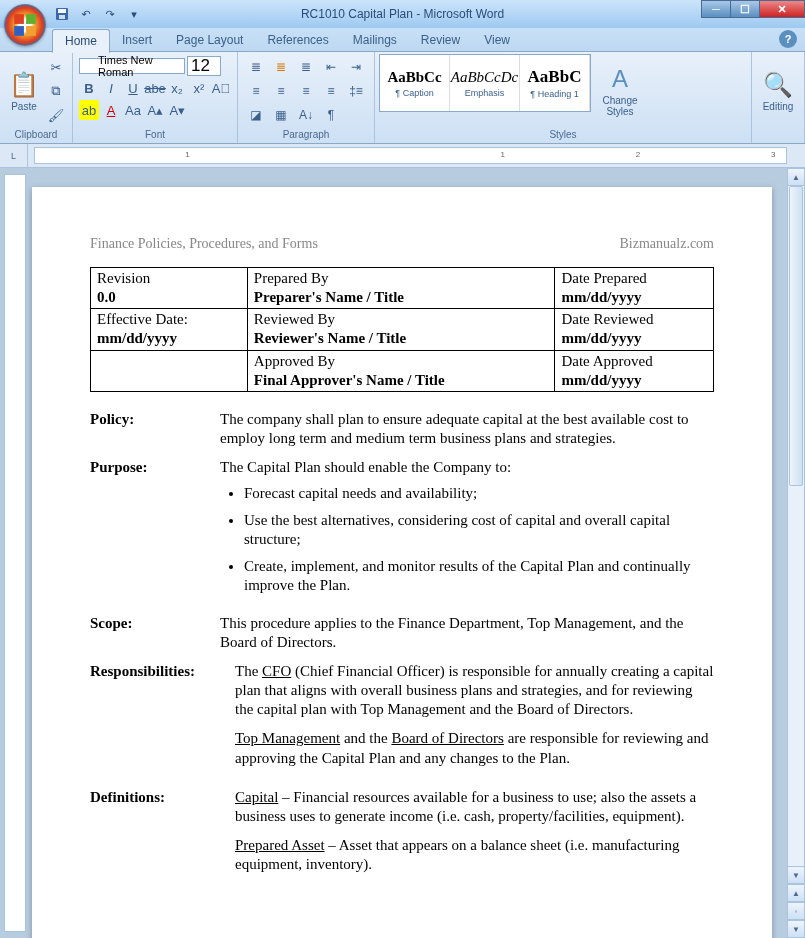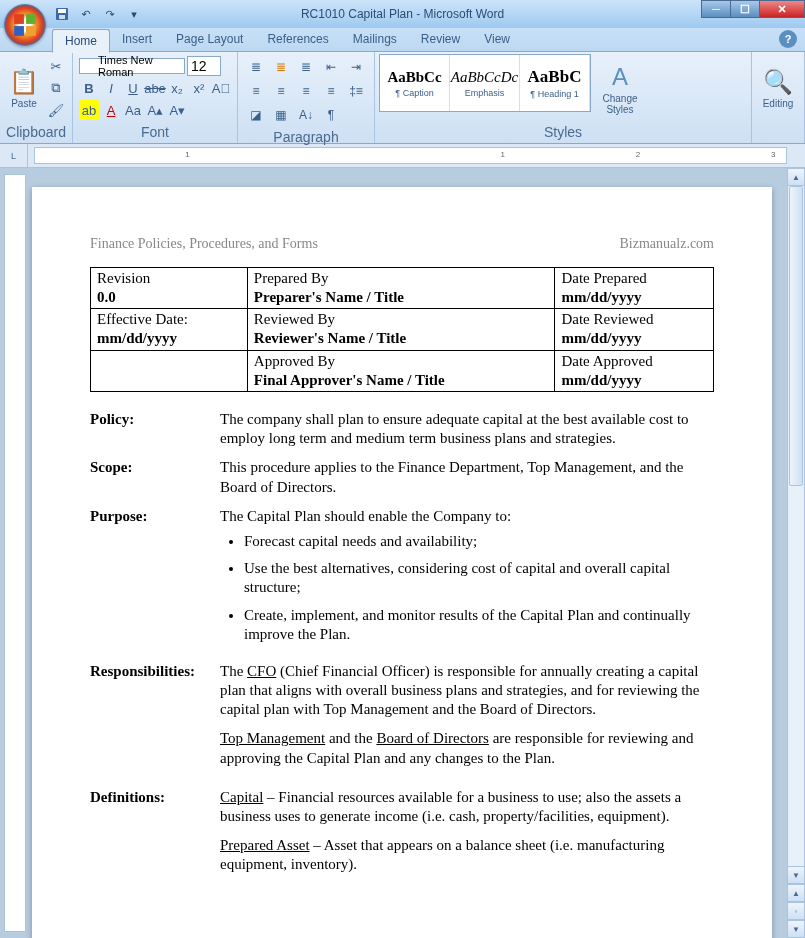--- a/index.html
+++ b/index.html
@@ -12,41 +12,41 @@
 .qat { margin-left: 52px; display: flex; align-items: center; gap: 4px; }
 .qat .qbtn { width: 20px; height: 20px; display: flex; align-items: center; justify-content: center; color: #2a4d77; border-radius: 2px; }
 .title-text { position: absolute; left: 0; right: 0; text-align: center; color: #2a4d77; font-size: 12px; pointer-events: none; }
 .win-controls { margin-left: auto; display: flex; height: 100%; }
 .win-controls .wbtn { width: 30px; height: 18px; margin-top: 0; border: 1px solid #4a6a90; display: flex; align-items: center; justify-content: center; font-weight: bold; color: #fff; margin-left: -1px; }
 .wbtn.min { background: linear-gradient(#a8c8ea,#5a8fc0); }
 .wbtn.max { background: linear-gradient(#a8c8ea,#5a8fc0); }
 .wbtn.close { background: linear-gradient(#e88,#c22); width: 46px; }
 
 
-.tabs { height: 24px; background: linear-gradient(#c8e0f8,#bcd8f0); display: flex; align-items: flex-start; padding-left: 52px; border-bottom: 1px solid #8aa8c8; position: relative; }
+.tabs { height: 24px; background: linear-gradient(#c8e0f8,#bcd8f0); display: flex; align-items: center; padding-left: 52px; border-bottom: 1px solid #8aa8c8; position: relative; }
 .tab { padding: 4px 12px; color: #3a5f8a; font-size: 12px; cursor: pointer; }
 .tab.active { background: #e8f0fa; border: 1px solid #8aa8c8; border-bottom: 1px solid #e8f0fa; border-radius: 3px 3px 0 0; color: #2a4d77; position: relative; top: 1px; }
 .help-btn { position: absolute; right: 8px; top: 2px; width: 18px; height: 18px; border-radius: 50%; background: #5a8fc0; color: #fff; display: flex; align-items: center; justify-content: center; font-size: 11px; font-weight: bold; }
 
 
 .ribbon { height: 92px; background: linear-gradient(#e8f0fa,#cde0f4); display: flex; border-bottom: 1px solid #8aa8c8; }
 .group { border-right: 1px solid #aac4e0; display: flex; flex-direction: column; padding: 2px 4px 0; }
 .group-body { flex: 1; display: flex; }
-.group-title { font-size: 14px; color: #4a6a90; text-align: center; padding: 1px 0 3px; position: relative; }
+.group-title { font-size: 10px; color: #4a6a90; text-align: center; padding: 1px 0 3px; position: relative; }
 
 .big-btn { width: 40px; display: flex; flex-direction: column; align-items: center; justify-content: center; gap: 2px; padding: 2px; }
 .big-btn .glyph { font-size: 24px; color: #d4a038; }
 .big-btn .lbl { font-size: 10px; color: #3a5f8a; }
 
 .small-col { display: flex; flex-direction: column; justify-content: space-around; padding: 2px 2px; gap: 2px; }
 .sbtn { width: 20px; height: 20px; display: flex; align-items: center; justify-content: center; color: #3a5f8a; font-size: 13px; border-radius: 2px; }
 
 .font-row { display: flex; gap: 2px; align-items: center; }
 .font-name { width: 106px; height: 16px; background: #fff; border: 1px solid #8aa8c8; font-size: 11px; padding: 0 18px; display: flex; align-items: center; }
-.font-size { width: 34px; height: 20px; background: #fff; border: 1px solid #8aa8c8; font-size: 14px; padding: 0 3px; display: flex; align-items: center; }
+.font-size { width: 34px; height: 20px; background: #fff; border: 1px solid #8aa8c8; font-size: 17px; padding: 0 3px; display: flex; align-items: center; }
 .font-col { display:flex; flex-direction:column; gap:2px; padding:2px; }
 
 .para-row { display: flex; gap: 1px; }
 .pbtn { width: 24px; height: 22px; display: flex; align-items:center; justify-content:center; color:#3a5f8a; font-size:12px; }
 
 .styles-gallery { display: flex; background: #fff; border: 1px solid #8aa8c8; height: 58px; }
 .style-item { width: 70px; border-right: 1px solid #ddd; display: flex; flex-direction: column; align-items: center; justify-content: center; padding: 2px; }
 .style-preview { font-size: 15px; font-family: "Times New Roman", serif; }
 .style-name { font-size: 9px; color: #3a5f8a; margin-top: 2px; }
 
@@ -71,21 +71,21 @@
 .doc-table { width: 100%; border-collapse: collapse; margin-bottom: 18px; }
 .doc-table td { border: 1px solid #000; padding: 1px 6px; vertical-align: top; font-size: 15px; }
 .doc-table .lbl { font-weight: normal; }
 .doc-table .val { font-weight: bold; }
 .section { display: flex; margin-bottom: 10px; }
 .section .s-label { width: 130px; font-weight: bold; flex-shrink: 0; }
 .section .s-body { flex: 1; }
 .section ul { list-style: disc; padding-left: 24px; margin: 6px 0; }
 .section li { margin-bottom: 8px; }
 .ul-word { text-decoration: underline; }
-.para { margin-bottom: 10px; }
+.para { margin-bottom: 10px; margin-left: 15px; }
 </style>
 </head>
 <body>
 
 <div class="titlebar">
   <div class="office-btn">
     <svg viewBox="0 0 24 24">
         <rect x="2" y="2" width="9" height="9" fill="#e04020"></rect>
         <rect x="13" y="2" width="9" height="9" fill="#60b030"></rect>
         <rect x="2" y="13" width="9" height="9" fill="#3060c0"></rect>
@@ -280,37 +280,37 @@
         </tr>
       </tbody>
         </table>
 
       <div class="section">
         <div class="s-label">Policy:</div>
         <div class="s-body">The company shall plan to ensure adequate capital at the best available cost to employ long term and medium term business plans and strategies.</div>
       </div>
 
       <div class="section">
-        <div class="s-label">Scope:</div>
-        <div class="s-body">This procedure applies to the Finance Department, Top Management, and the Board of Directors.</div>
-      </div>
-
-      <div class="section">
         <div class="s-label">Purpose:</div>
         <div class="s-body">
           <div>The Capital Plan should enable the Company to:</div>
           <ul>
             <li>Forecast capital needs and availability;</li>
             <li>Use the best alternatives, considering cost of capital and overall capital structure;</li>
             <li>Create, implement, and monitor results of the Capital Plan and continually improve the Plan.</li>
           </ul>
         </div>
       </div>
 
       <div class="section">
+        <div class="s-label">Scope:</div>
+        <div class="s-body">This procedure applies to the Finance Department, Top Management, and the Board of Directors.</div>
+      </div>
+
+      <div class="section">
         <div class="s-label">Responsibilities:</div>
         <div class="s-body">
           <div class="para"><span>The </span><span class="ul-word">CFO</span><span> (Chief Financial Officer) is responsible for annually creating a capital plan that aligns with overall business plans and strategies, and for reviewing the capital plan with Top Management and the Board of Directors.</span></div>
           <div class="para"><span class="ul-word">Top Management</span><span> and the </span><span class="ul-word">Board of Directors</span><span> are responsible for reviewing and approving the Capital Plan and any changes to the Plan.</span></div>
         </div>
       </div>
 
       <div class="section">
         <div class="s-label">Definitions:</div>
         <div class="s-body">

